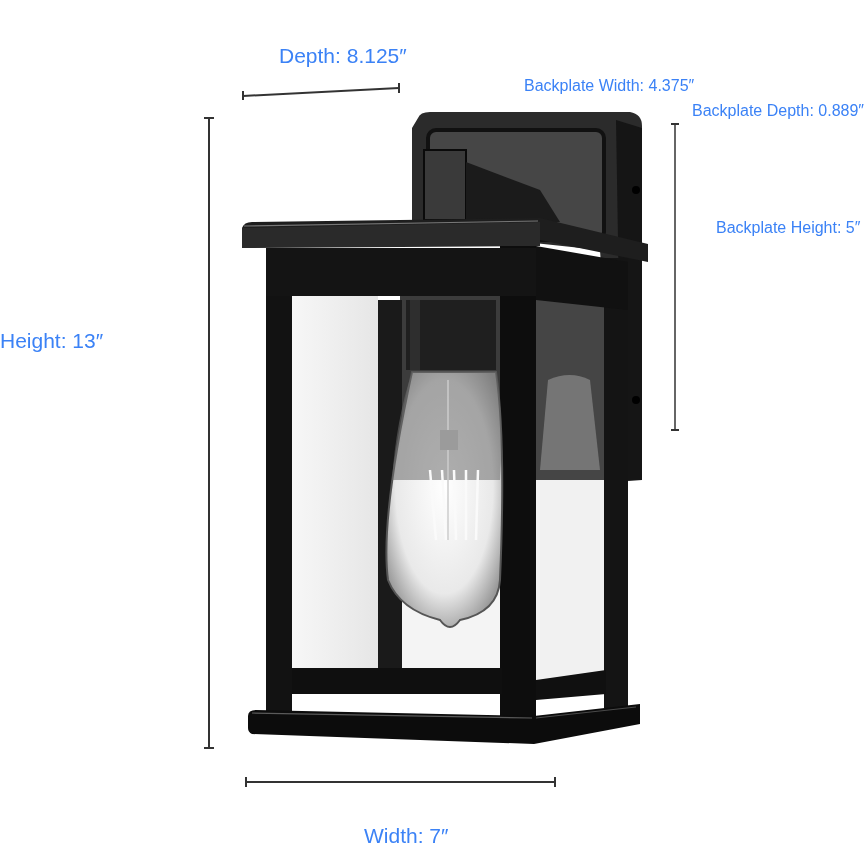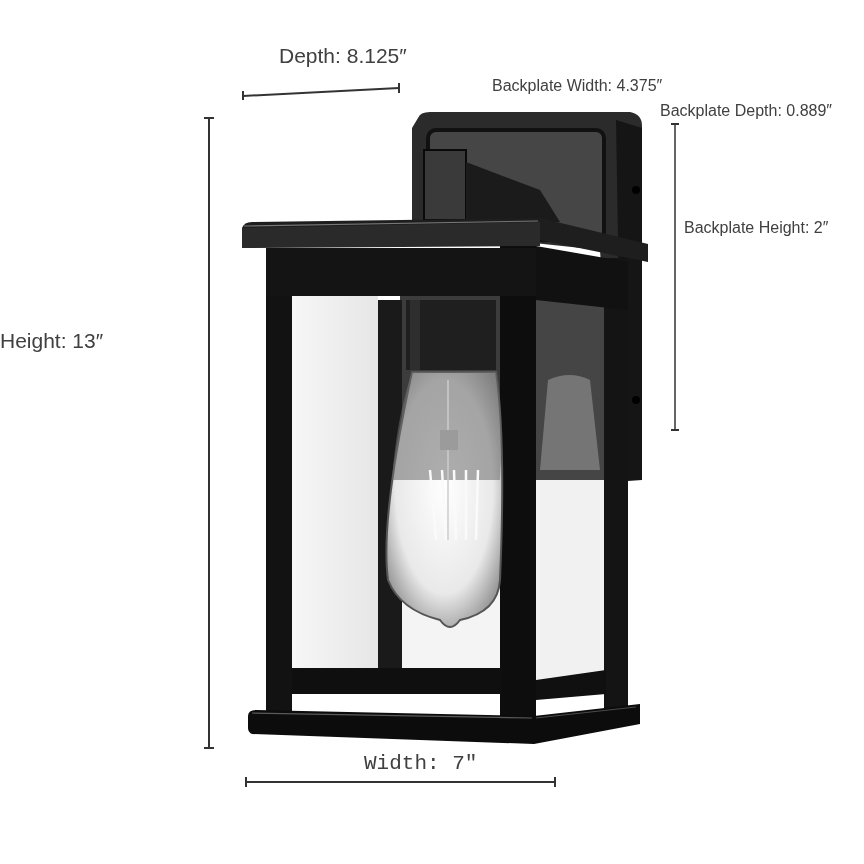--- a/index.html
+++ b/index.html
@@ -1,20 +1,20 @@
 <!DOCTYPE html>
 <html><head>
 <meta charset="utf-8">
 <style>
   html, body { margin:0; padding:0; background:#ffffff; }
   body { width:864px; height:864px; position:relative; overflow:hidden;
          font-family:"Liberation Sans", sans-serif; color:#111; }
-  .label { position:absolute; white-space:nowrap; color:#404040;text-align:center; }
+  .label { position:absolute; white-space:nowrap; color:#3b82f6;text-align:center; }
   .lg { font-size:21px; }
-  .sm { font-size:16px; }
+  .sm { font-size:16px;margin-left:32px; }
   svg.art { position:absolute; left:0; top:0; }
 </style>
 </head>
 <body>
 
 <svg class="art" width="864" height="864" viewBox="0 0 864 864">
   <defs>
     <linearGradient id="glassL" x1="0" x2="1">
       <stop offset="0" stop-color="#f7f7f7"></stop>
         <stop offset="1" stop-color="#e6e6e6"></stop>
@@ -101,15 +101,15 @@
 
     <path d="M248 716 Q248 710 256 710 L534 716 L640 704 L640 724 L534 744 L252 734 Q248 732 248 728 Z" fill="#0c0c0c"></path>
     <line x1="252" y1="713" x2="532" y2="718" stroke="#5a5a5a" stroke-width="1.2"></line>
     <line x1="536" y1="718" x2="636" y2="707" stroke="#4a4a4a" stroke-width="1.2"></line>
   </g>
 </svg>
 
 <div class="label lg" style="left:279px; top:44px;">Depth: 8.125″</div>
 <div class="label sm" style="left:492px; top:77px;">Backplate Width: 4.375″</div>
 <div class="label sm" style="left:660px; top:102px;">Backplate Depth: 0.889″</div>
-<div class="label sm" style="left:684px; top:219px;">Backplate Height: 2″</div>
+<div class="label sm" style="left:684px; top:219px;">Backplate Height: 5″</div>
 <div class="label lg" style="left:0px; top:313px;margin-top:16px;">Height: 13″</div>
-<div class="label lg" style="left:364px; top:752px;font-family:Liberation Mono, monospace;">Width: 7″</div>
+<div class="label lg" style="left:364px; top:824px;">Width: 7″</div>
 
 </body></html>

